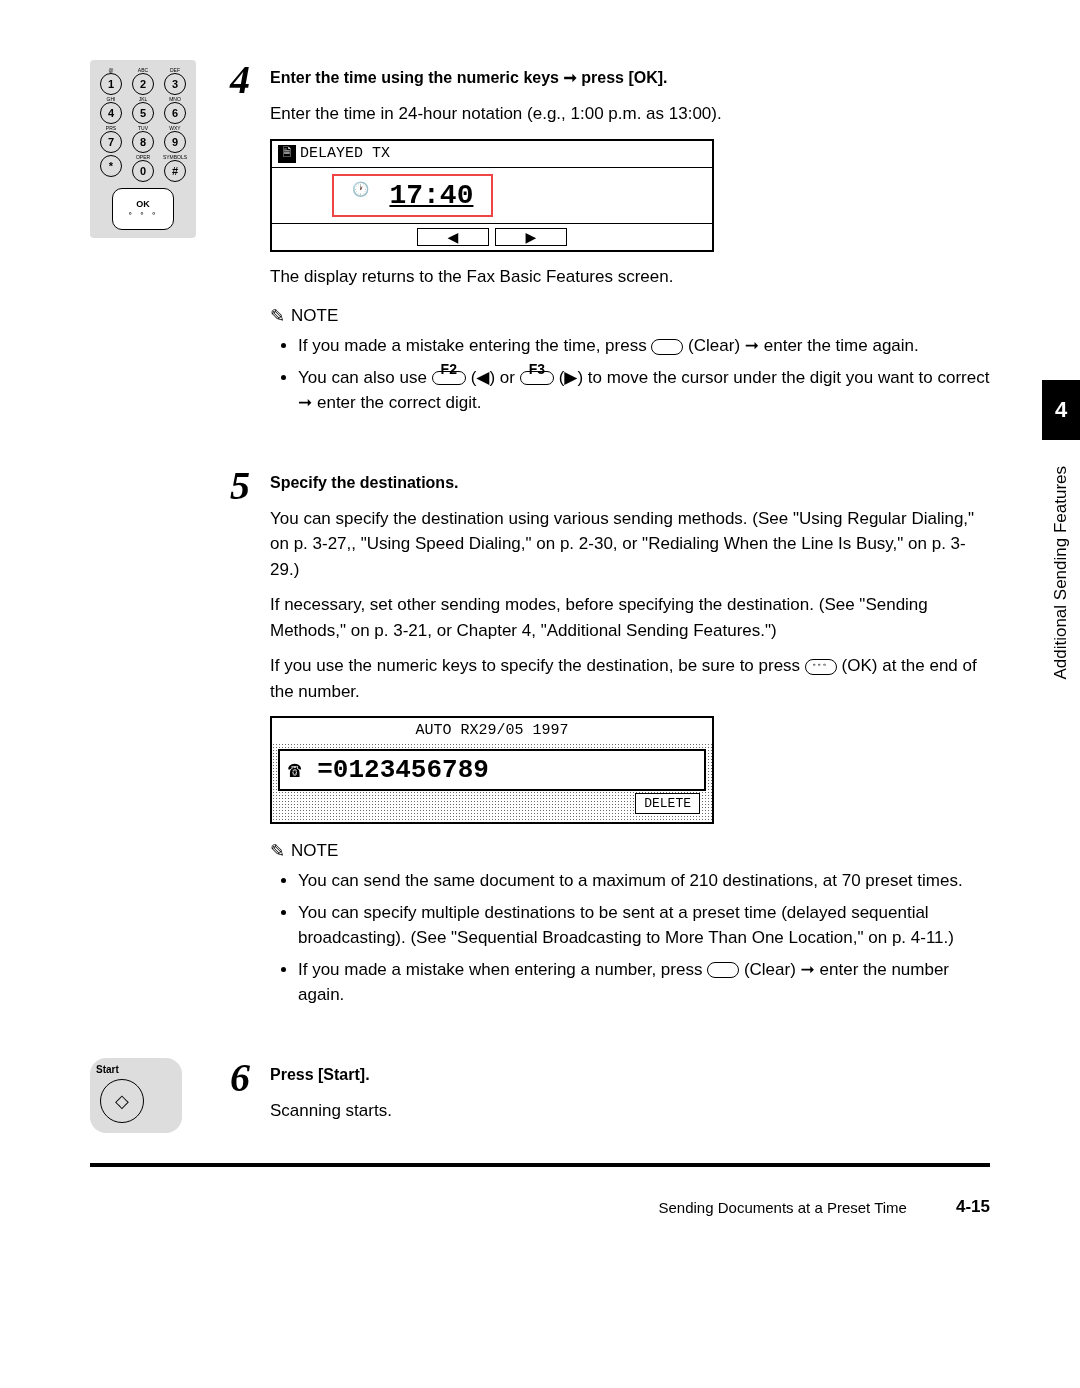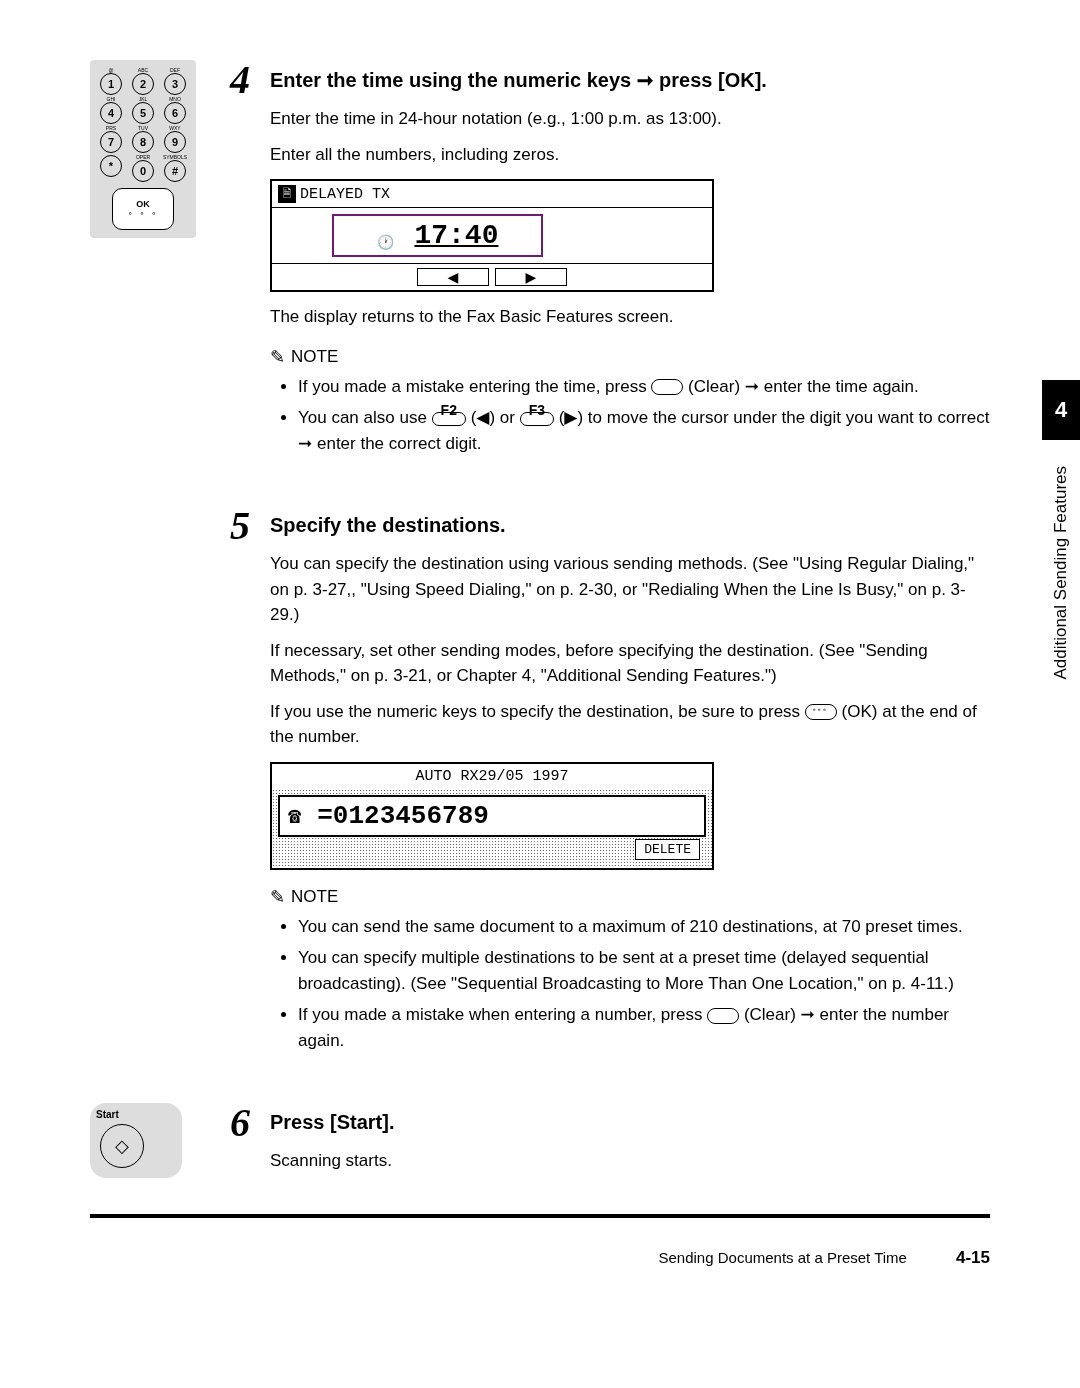--- a/index.html
+++ b/index.html
@@ -75,21 +75,21 @@
     font-weight: bold;
     font-style: italic;
     width: 40px;
     flex-shrink: 0;
     line-height: 1;
   }
   .step-content {
     flex: 1;
   }
   .step-heading {
-    font-size: 20px;
+    font-size: 16px;
     font-weight: bold;
     margin: 8px 0 14px 0;
   }
   .body-text {
     font-size: 17px;
     line-height: 1.5;
     margin: 10px 0;
   }
   
   .lcd-box {
@@ -115,25 +115,25 @@
     justify-content: center;
     font-size: 11px;
     margin-right: 4px;
   }
   .lcd-time-row {
     display: flex;
     align-items: center;
     border-bottom: 1px solid #000;
   }
   .lcd-time-box {
-    border: 2px solid #701a75;
+    border: 2px solid #ef4444;
     margin: 6px 6px 6px 60px;
-    padding: 4px 43px;
-    display: flex;
-    align-items: flex-end;
+    padding: 4px 18px;
+    display: flex;
+    align-items: flex-start;
     gap: 20px;
   }
   .clock-icon::before {
     content: "🕐";
     font-size: 14px;
   }
   .lcd-time {
     font-family: "Courier New", monospace;
     font-size: 28px;
     font-weight: bold;
@@ -392,21 +392,20 @@
         <div class="ok-dots">⚬ ⚬ ⚬</div>
       </div>
     </div>
   </div>
   <div class="step-num">4</div>
   <div class="step-content">
     <div class="step-heading">
       <span>Enter the time using the numeric keys </span><span>➞</span><span> press [OK].</span>
     </div>
     <div class="body-text">Enter the time in 24-hour notation (e.g., 1:00 p.m. as 13:00).</div>
-    <div class="body-text">Enter all the numbers, including zeros.</div>
 
     <div class="lcd-box">
       <div class="lcd-header">
         <span class="lcd-icon">🗎</span>
         <span>DELAYED TX</span>
       </div>
       <div class="lcd-time-row">
         <div class="lcd-time-box">
           <span class="clock-icon"></span>
           <span class="lcd-time">17:40</span>

